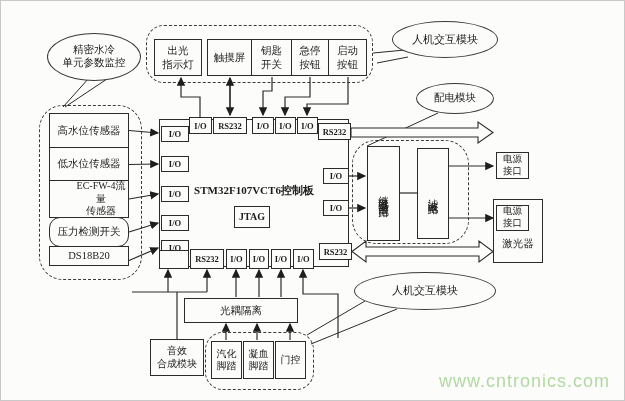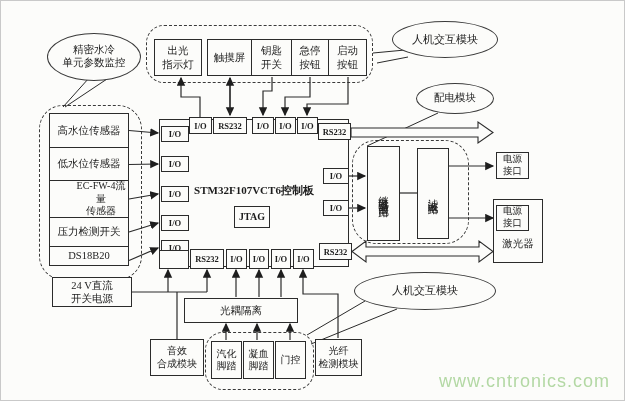--- a/index.html
+++ b/index.html
@@ -121,21 +121,21 @@
 开关</div>
   <div class="box" style="left:290px;top:38px;width:38px;height:37px;">急停
 按钮</div>
   <div class="box" style="left:327px;top:38px;width:39px;height:37px;">启动
 按钮</div>
 
   <div class="box" style="left:48px;top:112px;width:80px;height:35px;">高水位传感器</div>
   <div class="box" style="left:48px;top:146px;width:80px;height:34px;">低水位传感器</div>
   <div class="box" style="left:48px;top:179px;width:80px;height:38px;font-size:10px;padding-left:24px;">EC-FW-4流量
 传感器</div>
-  <div class="box" style="left:48px;top:216px;width:80px;height:30px;">压力检测开关</div>
+  <div class="box" style="left:48px;top:216px;width:80px;height:30px;border-radius:11px;">压力检测开关</div>
   <div class="box" style="left:48px;top:245px;width:80px;height:20px;">DS18B20</div>
 
   <div class="box" style="left:158px;top:118px;width:190px;height:148px;background:transparent;"></div>
   <div class="lbl" style="left:162px;top:182px;width:182px;font-size:11px;font-weight:600;">STM32F107VCT6控制板</div>
   <div class="box" style="left:233px;top:205px;width:36px;height:22px;font-size:10px;font-weight:600;">JTAG</div>
 
   <div class="ebox" style="left:188px;top:116px;width:23px;height:17px;">I/O</div>
   <div class="ebox" style="left:212px;top:116px;width:34px;height:17px;">RS232</div>
   <div class="ebox" style="left:251px;top:116px;width:22px;height:17px;">I/O</div>
   <div class="ebox" style="left:274px;top:116px;width:21px;height:17px;">I/O</div>
@@ -163,27 +163,23 @@
   <div class="box vtext" style="left:416px;top:147px;width:32px;height:91px;">滤波电路</div>
 
   <div class="box" style="left:495px;top:151px;width:33px;height:27px;font-size:9.5px;">电源
 接口</div>
 
   <div class="box" style="left:492px;top:198px;width:50px;height:64px;background:transparent;"></div>
   <div class="box" style="left:495px;top:204px;width:33px;height:26px;font-size:9.5px;">电源
 接口</div>
   <div class="lbl" style="left:492px;top:236px;width:50px;font-size:10.5px;">激光器</div>
 
-  <div class="box" style="left:51px;top:276px;width:80px;height:30px;">24 V直流
-开关电源</div>
   <div class="box" style="left:183px;top:297px;width:114px;height:25px;">光耦隔离</div>
   <div class="box" style="left:149px;top:338px;width:54px;height:37px;font-size:10px;">音效
 合成模块</div>
   <div class="box" style="left:210px;top:340px;width:31px;height:38px;font-size:10px;">汽化
 脚踏</div>
   <div class="box" style="left:242px;top:340px;width:31px;height:38px;font-size:10px;">凝血
 脚踏</div>
   <div class="box" style="left:274px;top:340px;width:31px;height:38px;font-size:10px;">门控</div>
-  <div class="box" style="left:314px;top:338px;width:47px;height:37px;font-size:10px;">光纤
-检测模块</div>
 
   <div class="watermark">www.cntronics.com</div>
 </div>
 
 </body></html>

